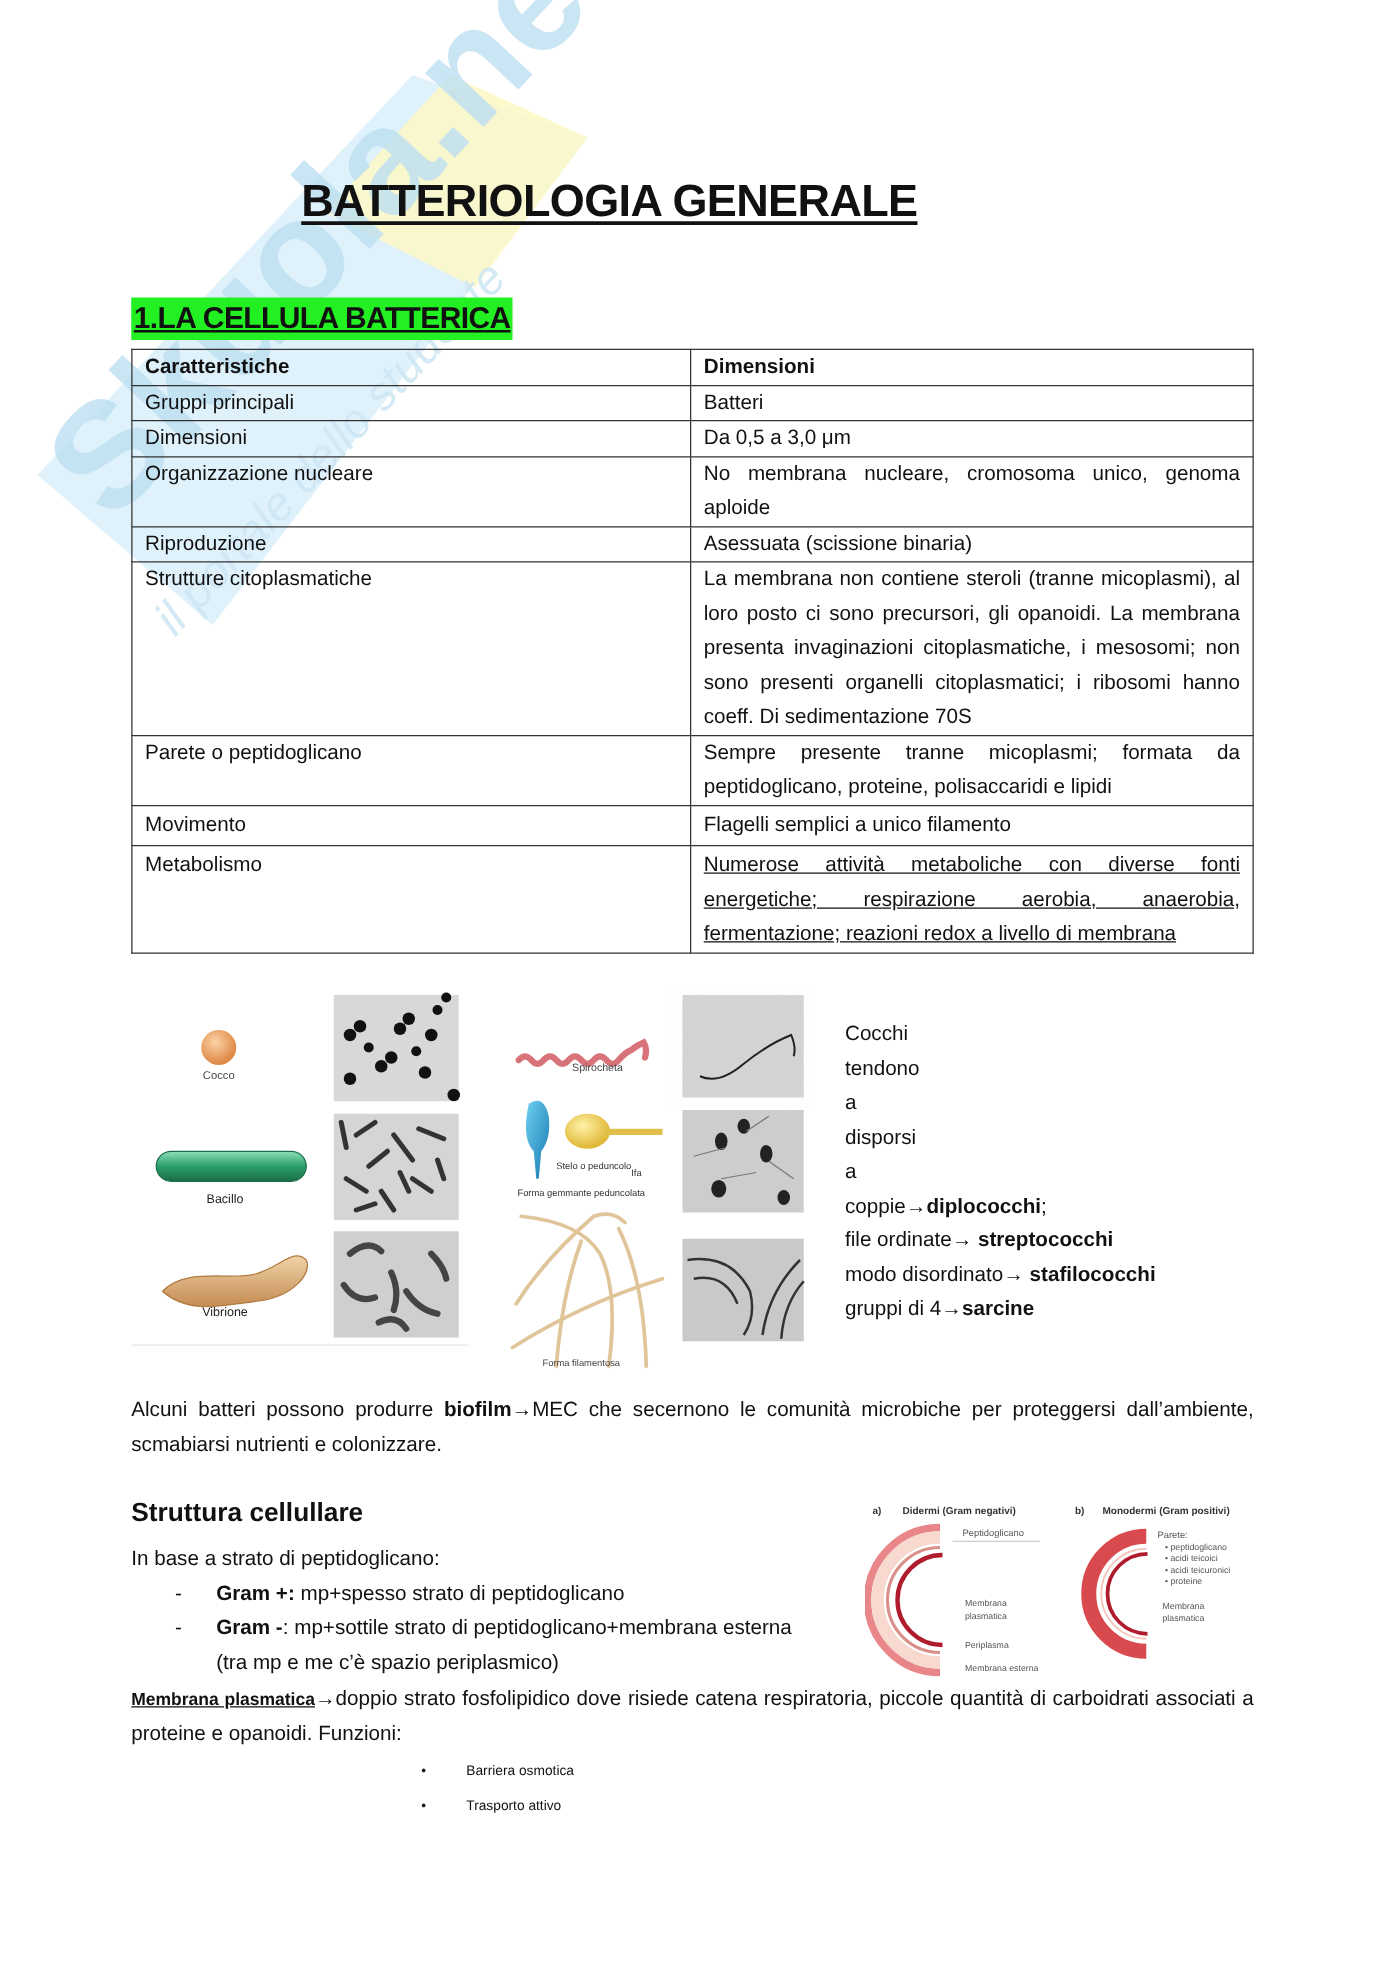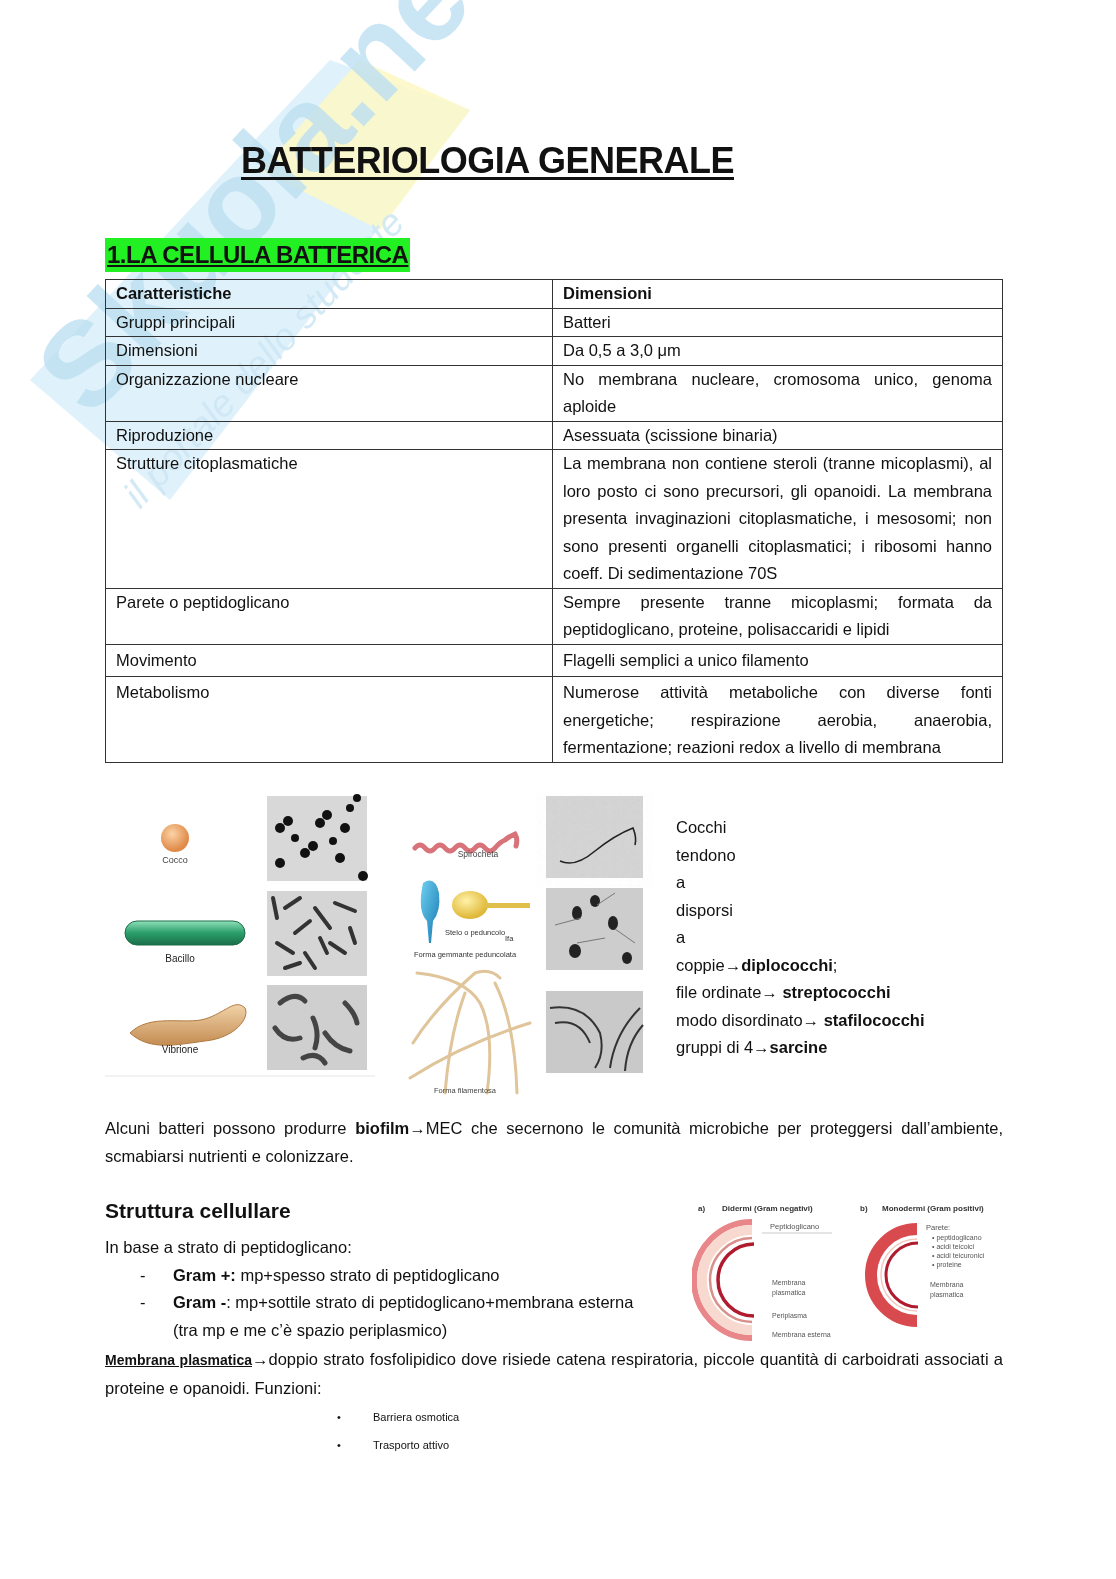--- a/index.html
+++ b/index.html
@@ -76,21 +76,21 @@
     <tr>
       <td class="c1">Parete o peptidoglicano</td>
       <td class="c2">Sempre presente tranne micoplasmi; formata da peptidoglicano, proteine, polisaccaridi e lipidi</td>
     </tr>
     <tr>
       <td class="c1" style="padding-top:2px;padding-bottom:2px;">Movimento</td>
       <td class="c2" style="padding-top:2px;padding-bottom:2px;">Flagelli semplici a unico filamento</td>
     </tr>
     <tr>
       <td class="c1" style="padding-top:2px;">Metabolismo</td>
-      <td class="c2" style="padding-top:2px;">Numerose attività metaboliche con diverse fonti energetiche; respirazione aerobia, anaerobia, fermentazione; reazioni redox a livello di membrana</td>
+      <td class="c2" style="padding-top:2px;text-decoration:underline;">Numerose attività metaboliche con diverse fonti energetiche; respirazione aerobia, anaerobia, fermentazione; reazioni redox a livello di membrana</td>
     </tr>
   </tbody>
     </table>
 
   <svg class="figure" viewBox="0 0 555 305">
     <defs>
       <radialGradient id="gCocco" cx="40%" cy="35%" r="60%">
           <stop offset="0" stop-color="#fbd3a6"></stop>
           <stop offset="1" stop-color="#e08a48"></stop>
         </radialGradient>

